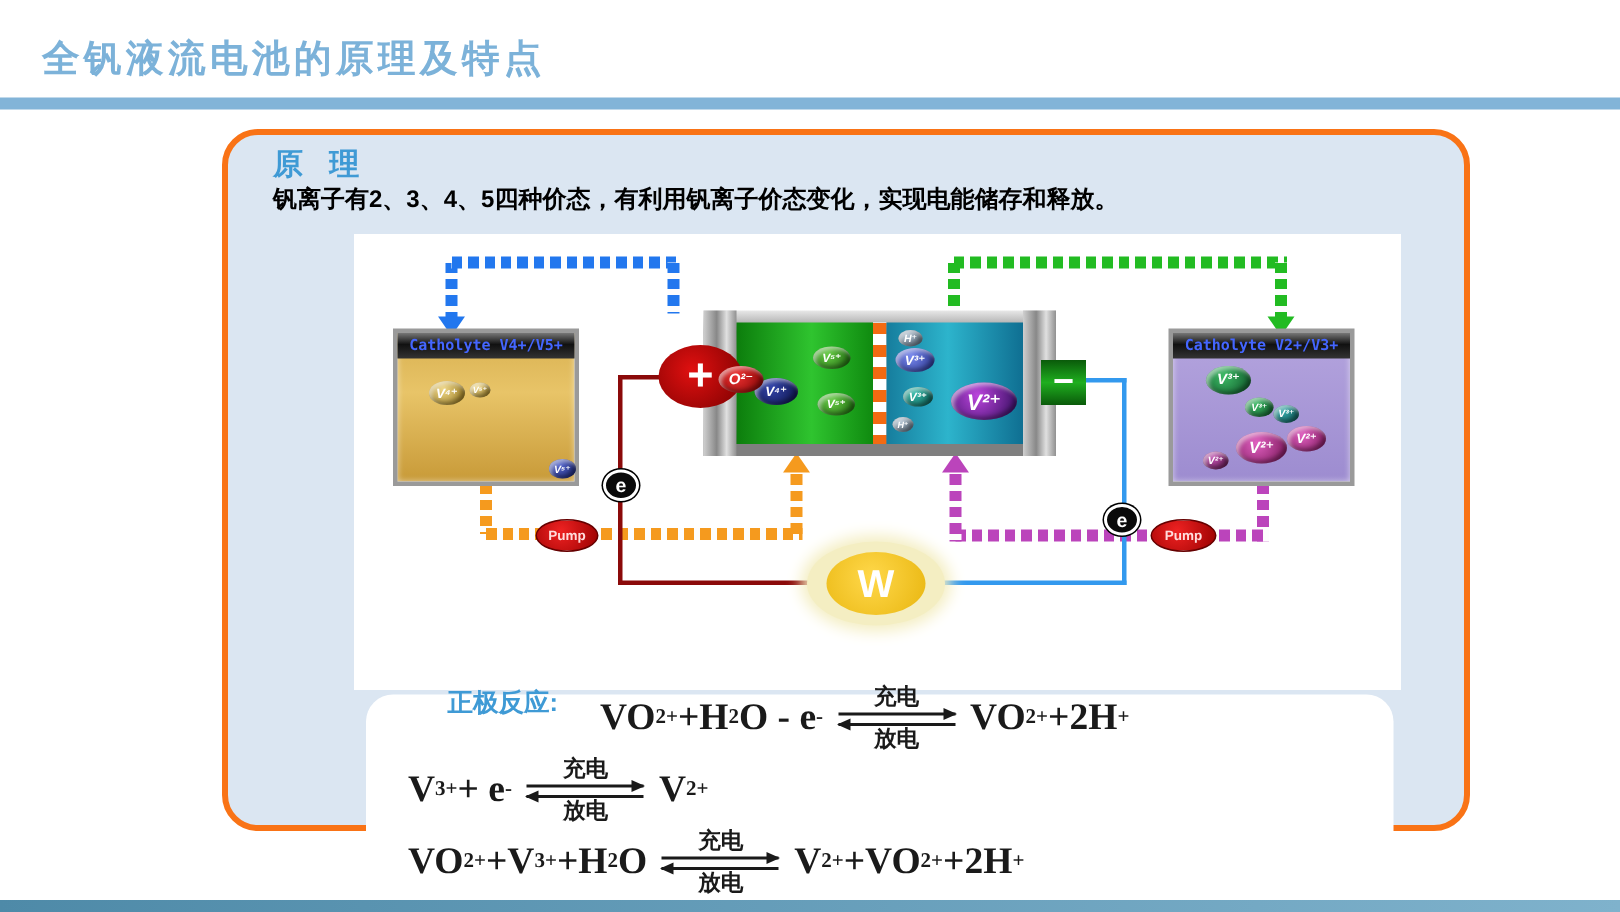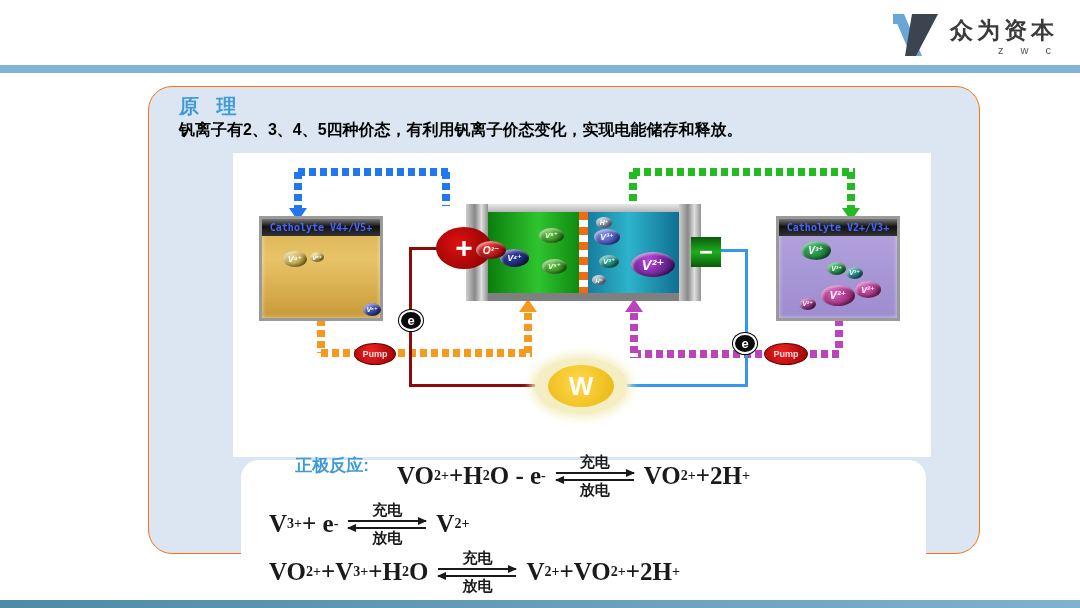--- a/index.html
+++ b/index.html
@@ -12,21 +12,21 @@
               color:#7cb2d9;letter-spacing:3px;}
   .divider{position:absolute;left:0;top:65px;width:1080px;height:8px;background:#82b4d8;}
   .logo{position:absolute;right:22px;top:12px;display:flex;align-items:center;gap:8px;}
   .logo-mark{width:52px;height:46px;}
   .logo-textcol{display:flex;flex-direction:column;align-items:flex-end;}
   .logo-cn{font-size:23px;font-weight:bold;color:#3a3a3a;letter-spacing:4px;}
   .logo-sub{font-size:11px;color:#555;letter-spacing:7px;margin-top:-2px;}
 
   
   .panel{position:absolute;left:148px;top:86px;width:832px;height:468px;background:#dbe6f2;
-         border:1px solid #f97316;border-radius:24px;}
+         border:4px solid #f97316;border-radius:24px;}
   .panel-heading{position:absolute;left:30px;top:6px;font-size:20px;font-weight:bold;
                  color:#3f9ad5;letter-spacing:6px;}
   .panel-desc{position:absolute;left:30px;top:33px;font-size:16px;font-weight:bold;color:#000000;}
 
   
   .diagram{position:absolute;left:84px;top:66px;width:698px;height:304px;background:#fff;}
 
   .pipe{position:absolute;}
   .pipe.h{height:8px;background:repeating-linear-gradient(90deg,var(--c) 0 7px,#fdfdfd 7px 11px);}
   .pipe.v{width:8px;background:repeating-linear-gradient(180deg,var(--c) 0 7px,#fdfdfd 7px 11px);}
@@ -105,31 +105,21 @@
             border-right:9px solid #1a1a1a;border-top:4px solid transparent;border-bottom:4px solid transparent;}
 
   .bottom-bar{position:absolute;left:0;top:600px;width:1080px;height:8px;
               background:linear-gradient(90deg,#4e8aa8,#7fb2cc);}
 </style>
 </head>
 <body>
 
 <div class="slide" data-interactable="false">
 
-  <div class="logo" data-interactable="false">
-    <svg class="logo-mark" data-interactable="false" viewBox="0 0 48 46">
-      <polygon points="1,2 12,2 30,44 19,44" fill="#6aa6d8"></polygon>
-      <polygon points="20,2 46,2 24,44 13,44" fill="#3c4450"></polygon>
-      <polygon points="1,2 12,2 8,12 1,12" fill="#6aa6d8"></polygon>
-    </svg>
-    <div class="logo-textcol" data-interactable="false">
-      <span class="logo-cn" data-interactable="false">众为资本</span>
-      <span class="logo-sub" data-interactable="false">z w c</span>
-    </div>
-  </div>
+  <div class="page-title" data-interactable="false">全钒液流电池的原理及特点</div>
   <div class="divider" data-interactable="false"></div>
 
   <div class="panel" data-interactable="false">
     <div class="panel-heading" data-interactable="false">原 理</div>
     <div class="panel-desc" data-interactable="false">钒离子有2、3、4、5四种价态，有利用钒离子价态变化，实现电能储存和释放。</div>
 
     <div class="diagram" data-interactable="false">
 
       <div class="pipe v" data-interactable="false" style="--c:#2277ee;left:61px;top:19px;height:38px;"></div>
       <div class="pipe h" data-interactable="false" style="--c:#2277ee;left:65px;top:15px;width:152px;"></div>

